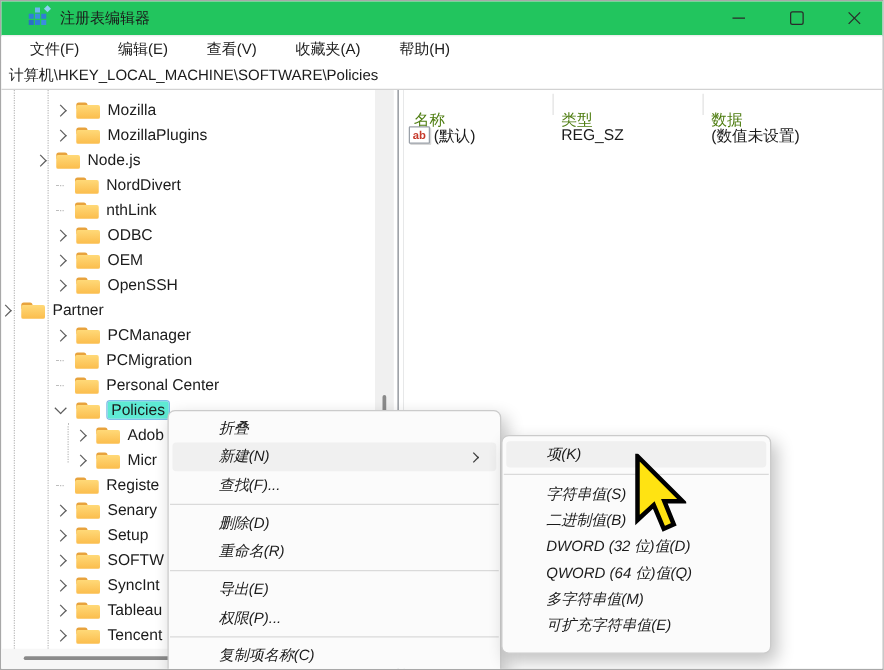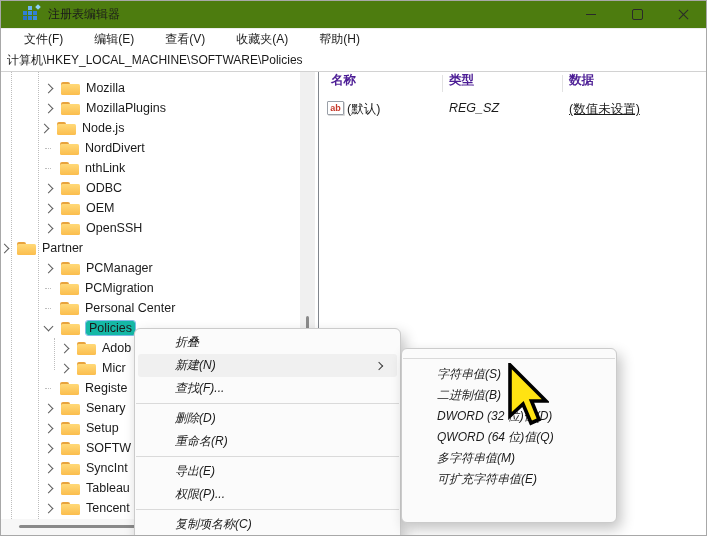--- a/index.html
+++ b/index.html
@@ -1,18 +1,18 @@
 <!DOCTYPE html>
 <html><head>
 <meta charset="utf-8">
 <style>
   html,body{margin:0;padding:0;background:#dcdcdc;font-family:"Liberation Sans",sans-serif;}
   .win{position:relative;width:705px;height:534px;background:#ffffff;border:1px solid #a8a8a8;overflow:hidden;color:#1b1b1b;}
   
-  .titlebar{position:absolute;left:0;top:0;width:705px;height:27px;background:#4d7c0f;border-bottom:1px solid #ededed;display:flex;align-items:center;}
+  .titlebar{position:absolute;left:0;top:0;width:705px;height:27px;background:#22c55e;border-bottom:1px solid #ededed;display:flex;align-items:center;}
   .appicon{position:relative;width:15px;height:15px;margin-left:22px;}
   .appicon::before{content:"";position:absolute;left:0;top:4px;width:4px;height:4px;background:#2f7fd6;
     box-shadow:5px 0 0 #3c8de0,10px 0 0 #2f7fd6,0 5px 0 #2a72c4,5px 5px 0 #2f7fd6,10px 5px 0 #3c8de0,5px -5px 0 #6db6ef;}
   .appicon::after{content:"";position:absolute;right:-2px;top:-2px;width:4px;height:4px;background:#8ed2f5;transform:rotate(45deg);}
   .title{margin-left:10px;font-size:12px;}
   .winbtns{position:absolute;right:0;top:0;height:27px;display:flex;}
   .wbtn{width:46px;height:27px;display:flex;align-items:center;justify-content:center;}
   .min-glyph{width:10px;height:0;border-top:1px solid #2a2a2a;display:block;}
   .max-glyph{width:9px;height:9px;border:1px solid #2a2a2a;border-radius:2px;display:block;}
   .close-glyph{position:relative;width:11px;height:11px;display:block;}
@@ -29,29 +29,29 @@
   .tree-items{position:absolute;left:0;top:0;width:317px;height:447px;}
   .tree-row{position:absolute;left:0;height:20px;width:317px;display:flex;align-items:center;font-size:12.5px;}
   .chev{width:6px;height:6px;flex:none;border-right:1.4px solid #5d5d5d;border-bottom:1.4px solid #5d5d5d;margin-right:9px;}
   .chev.collapsed{transform:rotate(-45deg);}
   .chev.expanded{transform:rotate(45deg);margin-top:-3px;}
   .chev.none{border:none;width:6px;border-top:1px dotted #bdbdbd;height:0;margin-top:1px;}
   .folder{position:relative;width:19px;height:13px;flex:none;margin-right:6px;}
   .folder::before{content:"";position:absolute;left:0;top:0;width:9px;height:5px;background:#e8a33d;border-radius:2px 2px 0 0;}
   .folder::after{content:"";position:absolute;left:0;top:2px;width:19px;height:11px;background:linear-gradient(#ffd978,#fcbе4e) #fcc257;background:linear-gradient(#ffd978,#fbbd4d);border-radius:1.5px;}
   .tlabel{white-space:nowrap;}
-  .tlabel.sel{background:#14b8a6;outline:1px solid #7fbde8;border-radius:2px;padding:0 3px;}
+  .tlabel.sel{background:#5eead4;outline:1px solid #7fbde8;border-radius:2px;padding:0 3px;}
   .vscroll{position:absolute;left:299px;top:0;width:15px;height:447px;background:#f0f0f0;}
   .vthumb{position:absolute;left:6px;top:244px;width:3px;height:15px;background:#8a8a8a;border-radius:2px;}
   .hscroll{position:absolute;left:0;top:447px;width:317px;height:16px;background:#f7f7f7;}
   .hthumb{position:absolute;left:18px;top:6px;width:117px;height:3px;background:#8a8a8a;border-radius:2px;}
   
   .panelsep{position:absolute;left:317px;top:71px;width:4px;height:463px;background:#fff;border-left:1px solid #81868d;border-right:1px solid #81868d;}
   .rightpanel{position:absolute;left:322px;top:71px;width:383px;height:463px;background:#fff;font-size:12.5px;}
-  .lv-h{position:absolute;top:0;color:#4c1d95;font-weight:bold;}
+  .lv-h{position:absolute;top:16px;color:#4d7c0f;}
   .lv-sep{position:absolute;top:3px;width:0;height:17px;border-left:1px solid #e2e2e2;}
   .lv-row{position:absolute;left:0;top:26px;width:383px;height:20px;}
   .lv-cell{position:absolute;top:3px;white-space:nowrap;}
   .ab-icon{position:absolute;left:4px;top:3px;width:15px;height:12px;border:1px solid #9aa0a8;background:#fff;color:#c6392a;font-size:9px;font-weight:bold;line-height:12px;text-align:center;border-radius:1px;box-shadow:1px 1px 0 #d8d8d8;}
   
   .menu{position:absolute;background:#fbfbfb;border:1px solid #cbcbcb;border-radius:6px;box-shadow:4px 6px 14px rgba(0,0,0,.24);z-index:10;}
   .ctxmenu{left:133px;top:327px;width:265px;height:230px;padding-top:2px;}
   .submenu{left:400px;top:347px;width:214px;height:169px;padding-top:4px;z-index:11;}
   .mitem{position:relative;height:23px;line-height:23px;margin:0 3px;padding-left:37px;font-size:12px;border-radius:3px;white-space:nowrap;font-style:italic;}
   .submenu .mitem{height:21px;line-height:21px;padding-left:32px;}
@@ -103,21 +103,21 @@
         <div class="tree-row" style="top: 6px; padding-left: 44px;">
           <span class="chev collapsed"></span>
           <span class="folder"></span>
           <span class="tlabel">Mozilla</span>
         </div>
         <div class="tree-row" style="top: 26px; padding-left: 44px;">
           <span class="chev collapsed"></span>
           <span class="folder"></span>
           <span class="tlabel">MozillaPlugins</span>
         </div>
-        <div class="tree-row" style="top: 46px; padding-left: 40px;">
+        <div class="tree-row" style="top: 46px; padding-left: 28px;">
           <span class="chev collapsed"></span>
           <span class="folder"></span>
           <span class="tlabel">Node.js</span>
         </div>
         <div class="tree-row" style="top: 66px; padding-left: 44px;">
           <span class="chev none"></span>
           <span class="folder"></span>
           <span class="tlabel">NordDivert</span>
         </div>
         <div class="tree-row" style="top: 86px; padding-left: 44px;">
@@ -224,40 +224,41 @@
   <div class="rightpanel">
     <span class="lv-h" style="left:8px">名称</span>
     <span class="lv-h" style="left:126px">类型</span>
     <span class="lv-h" style="left:246px">数据</span>
     <span class="lv-sep" style="left:119px"></span>
     <span class="lv-sep" style="left:239px"></span>
     <div id="lv-rows">
         <div class="lv-row">
           <span class="ab-icon">ab</span>
           <span class="lv-cell" style="left: 24px;">(默认)</span>
-          <span class="lv-cell" style="left: 126px; font-style: italic;">REG_SZ</span>
-          <span class="lv-cell" style="left: 246px; text-decoration: underline;">(数值未设置)</span>
+          <span class="lv-cell" style="left: 126px;">REG_SZ</span>
+          <span class="lv-cell" style="left: 246px;">(数值未设置)</span>
         </div>
       </div>
   </div>
 
   <div class="menu ctxmenu" id="ctxmenu">
       <div class="mitem">折叠</div>
       <div class="mitem hl">新建(N)<span class="sub-arrow"></span></div>
       <div class="mitem">查找(F)...</div>
       <div class="msep"></div>
       <div class="mitem">删除(D)</div>
       <div class="mitem">重命名(R)</div>
       <div class="msep"></div>
       <div class="mitem">导出(E)</div>
       <div class="mitem">权限(P)...</div>
       <div class="msep"></div>
       <div class="mitem">复制项名称(C)</div>
     </div>
   <div class="menu submenu" id="submenu">
+      <div class="mitem hl">项(K)</div>
       <div class="msep"></div>
       <div class="mitem">字符串值(S)</div>
       <div class="mitem">二进制值(B)</div>
       <div class="mitem">DWORD (32 位)值(D)</div>
       <div class="mitem">QWORD (64 位)值(Q)</div>
       <div class="mitem">多字符串值(M)</div>
       <div class="mitem">可扩充字符串值(E)</div>
     </div>
 
   <svg class="cursor" width="42" height="64" viewBox="0 0 42 64">

